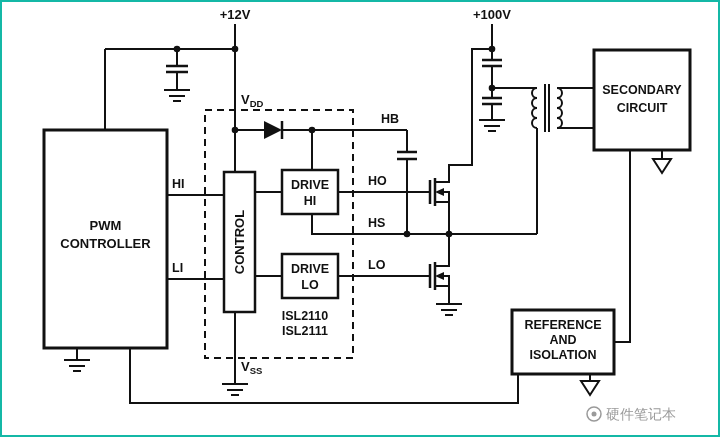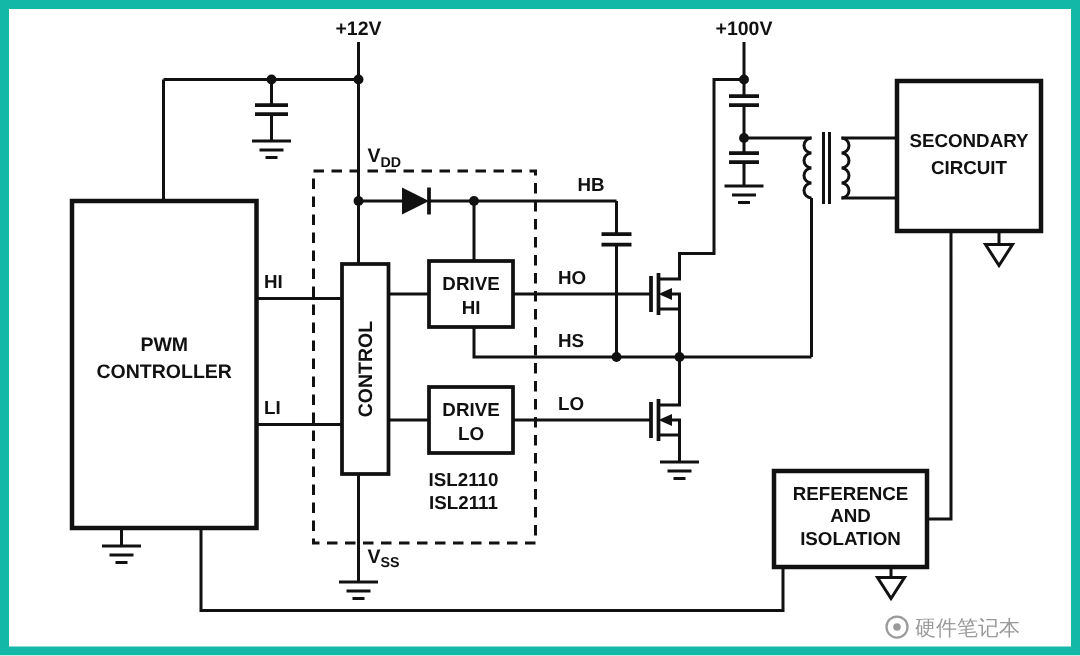--- a/index.html
+++ b/index.html
@@ -1,20 +1,20 @@
 <!DOCTYPE html>
 <html style="--line: #111111; --watermark: #9a9a9a; --background: #ffffff;"><head>
 <meta charset="utf-8">
 <style>
   html,body { margin:0; padding:0; background:#fff; }
   #canvas {
     position:relative;
     width:720px; height:437px;
     background: var(--background, #ffffff);
-    border:6px solid #14b8a6;
+    border:2px solid #14b8a6;
     box-sizing:border-box;
     font-family:"Liberation Sans", sans-serif;
   }
   svg { display:block; }
   .w    { stroke: var(--line,#111); stroke-width:2;   fill:none; }
   .w25  { stroke: var(--line,#111); stroke-width:2.5; fill:none; }
   .box  { fill:#fff; stroke: var(--line,#111); stroke-width:3; }
   .boxt { fill:#fff; stroke: var(--line,#111); stroke-width:2.5; }
   .dash { fill:none; stroke: var(--line,#111); stroke-width:2; stroke-dasharray:7 5; }
   .lbl  { font-family:"Liberation Sans",sans-serif; font-weight:bold; font-size:13px; fill:var(--line,#111); }

